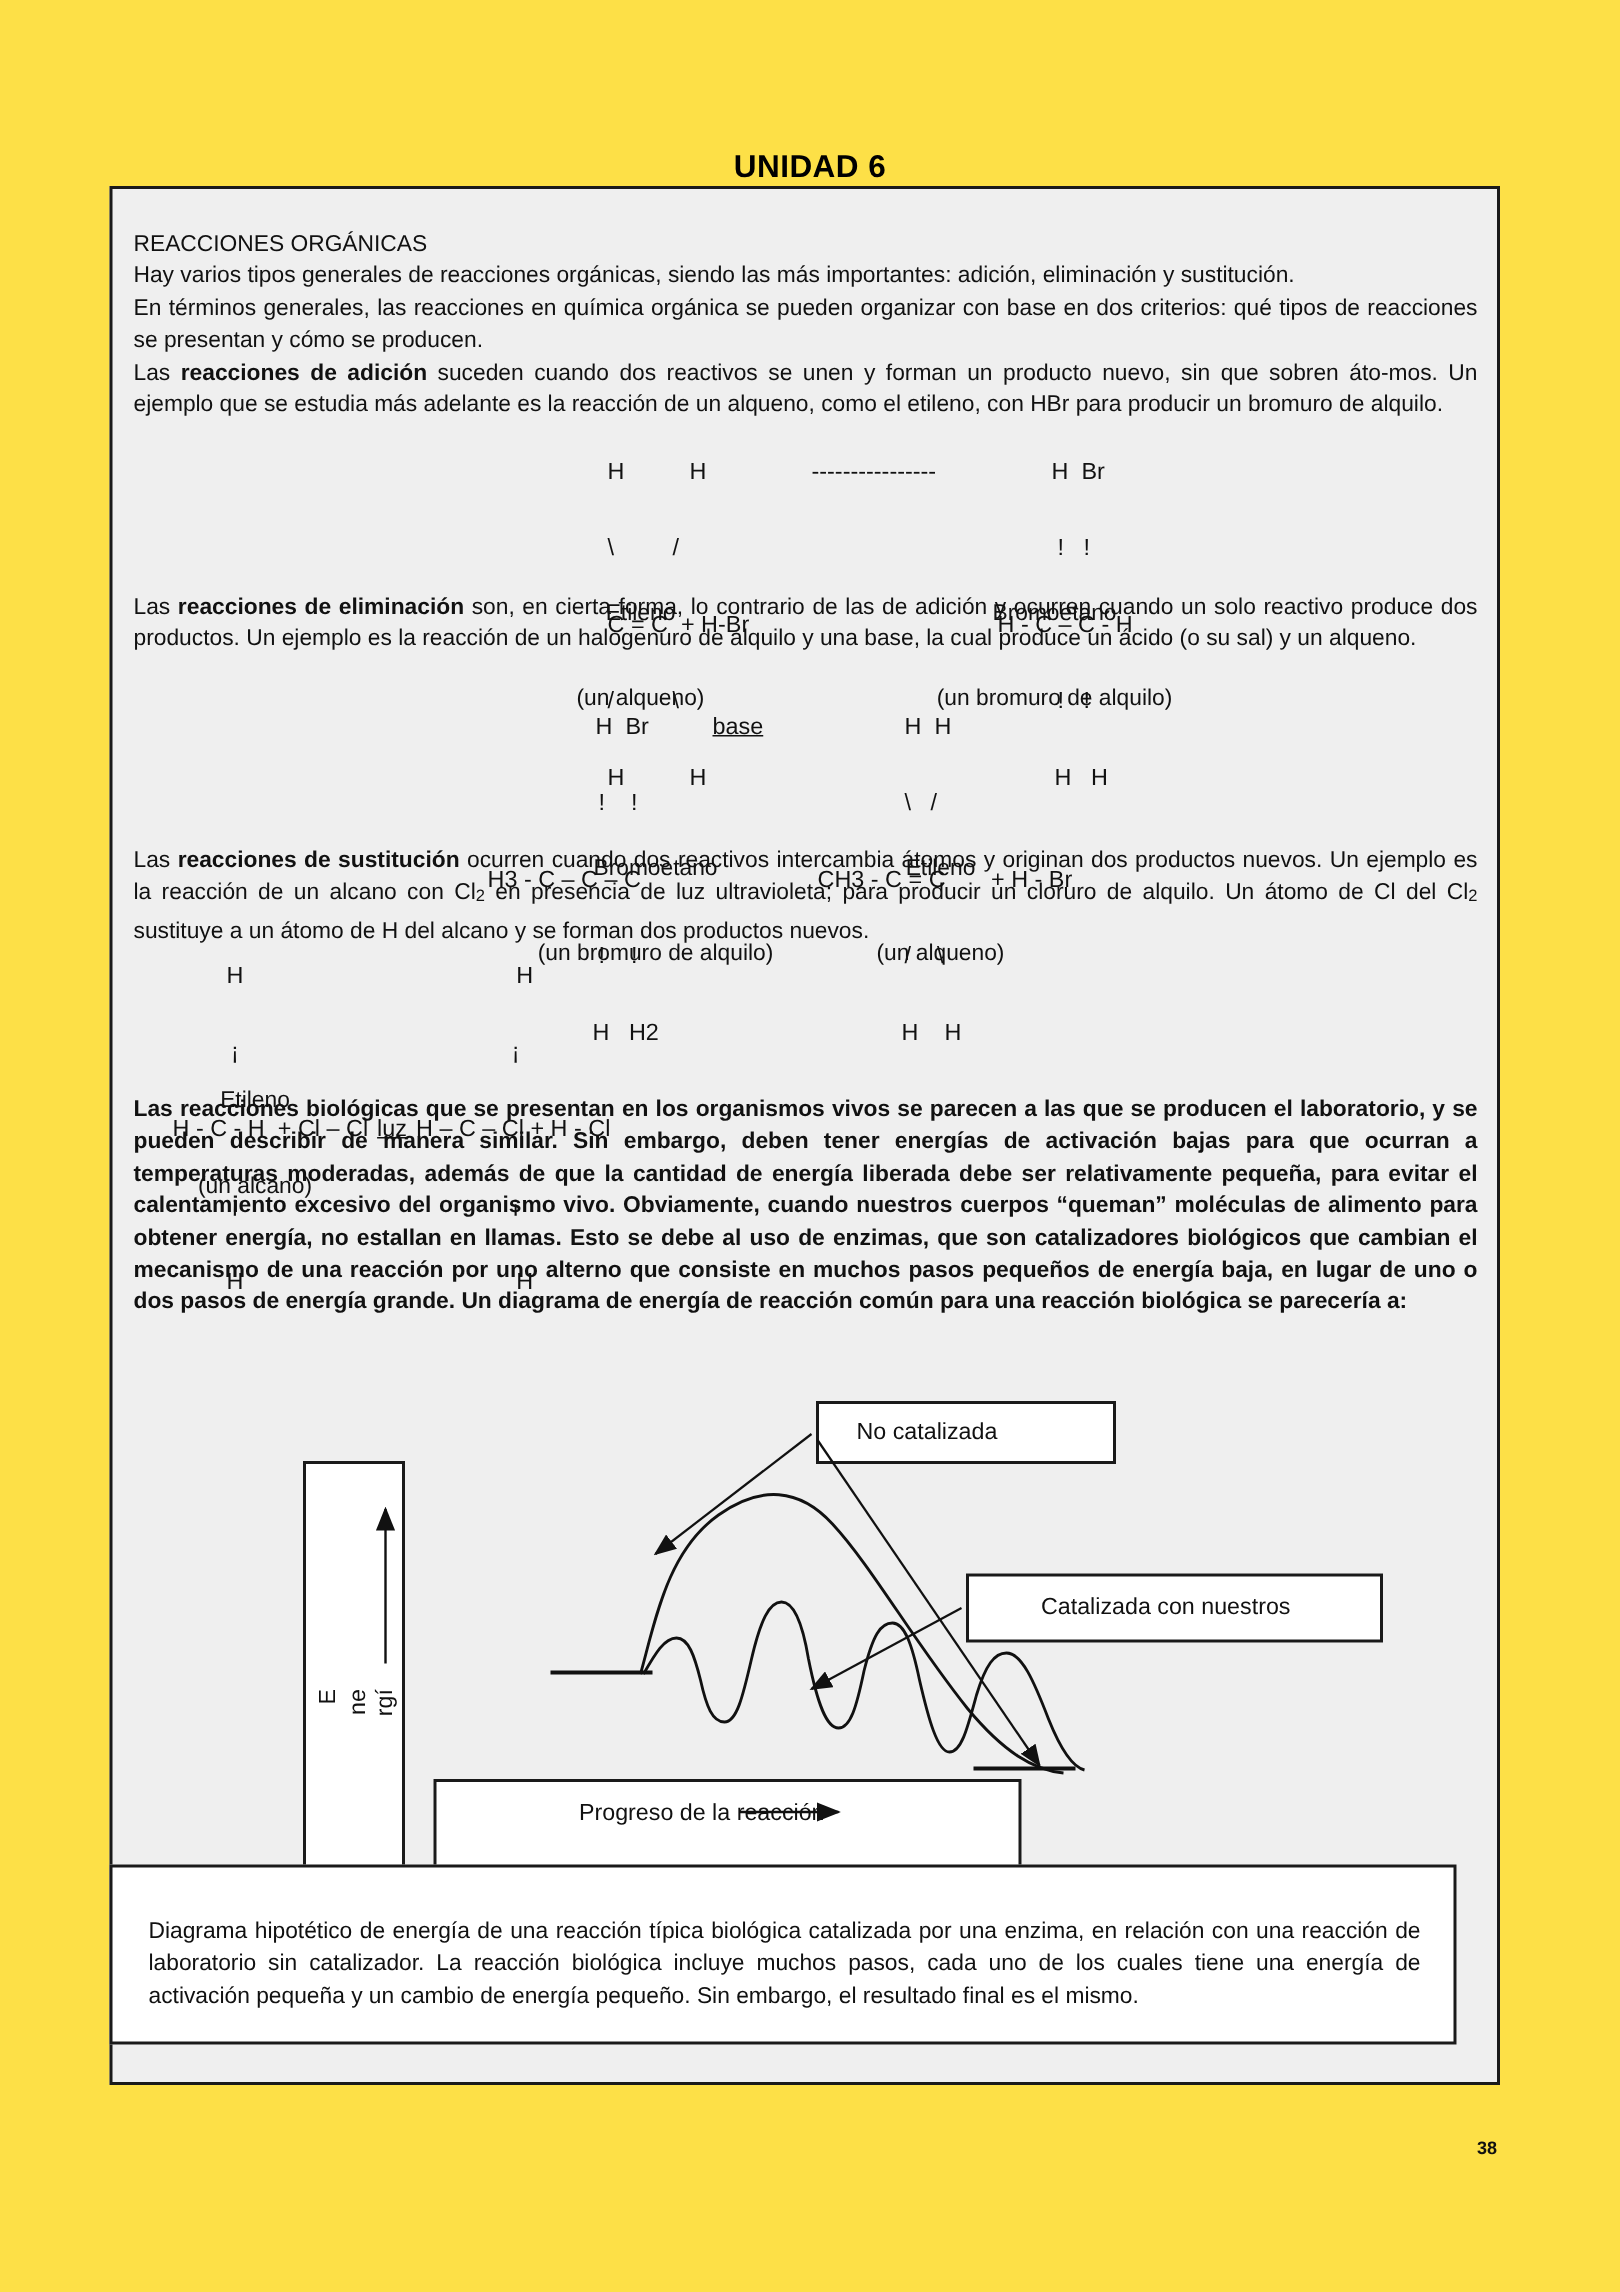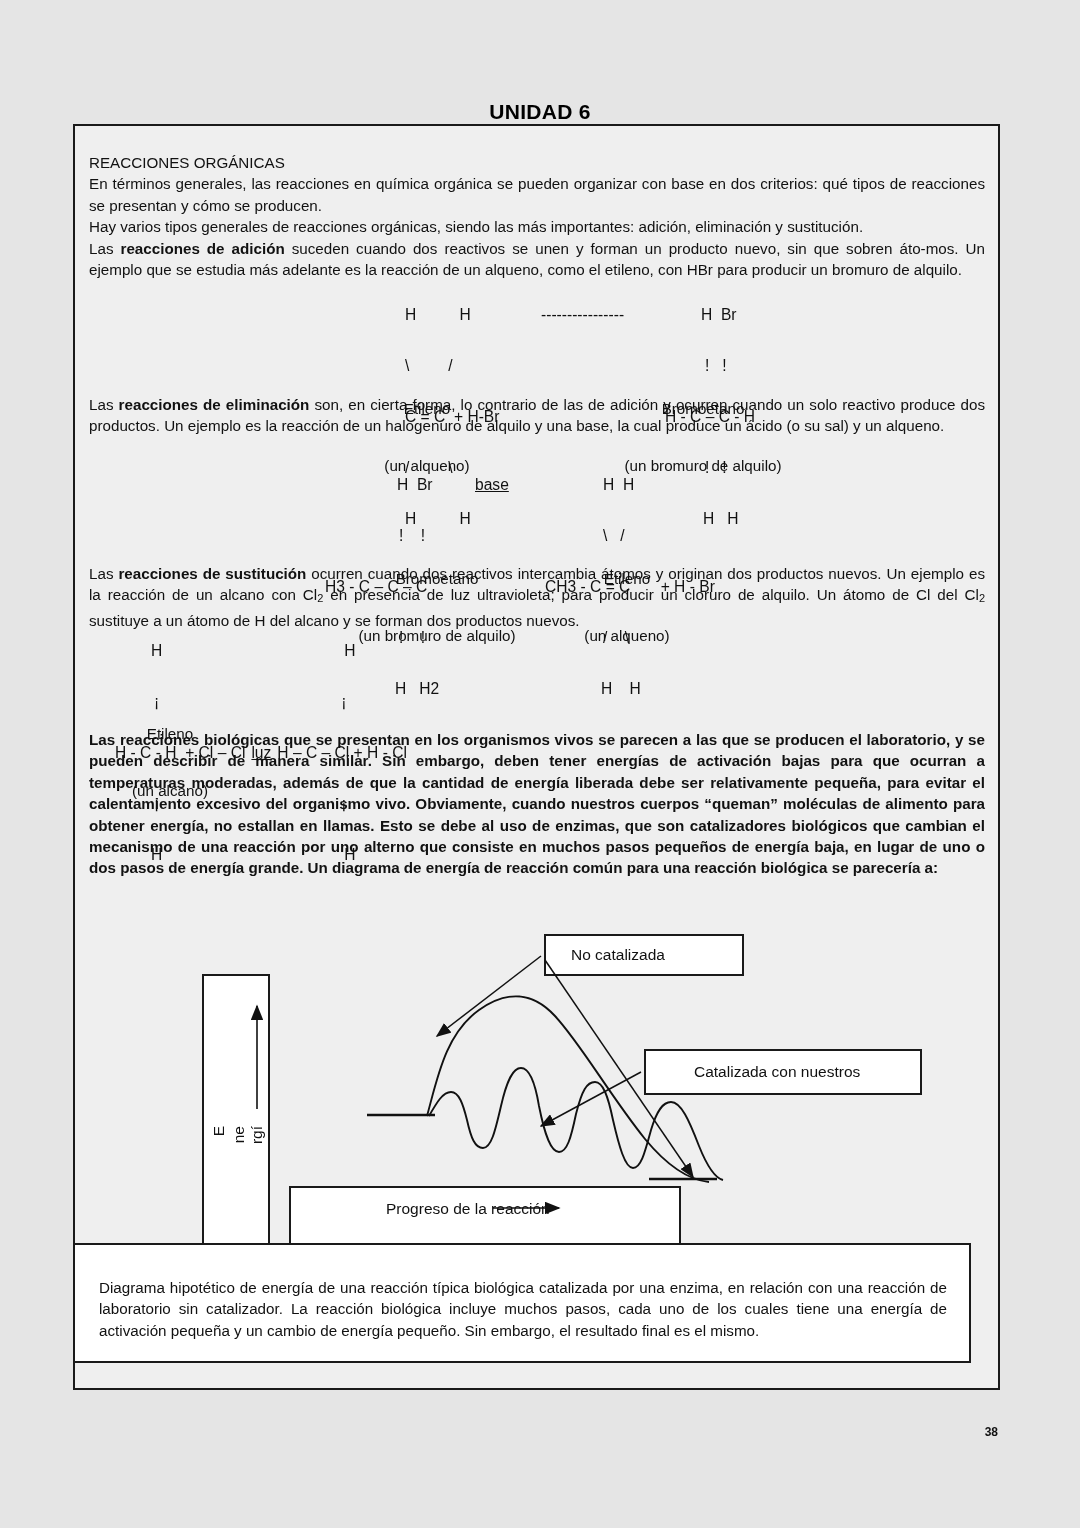--- a/index.html
+++ b/index.html
@@ -4,21 +4,21 @@
 <style>
   html, body {
     margin: 0;
     padding: 0;
     background: #ffffff;
   }
   .page {
     position: relative;
     width: 1080px;
     height: 1528px;
-    background: #e5e5e5;
+    background: #fde047;
     font-family: "Liberation Sans", sans-serif;
     color: #000000;
     overflow: hidden;
   }
 
   
   .doc-title {
     position: absolute;
     left: 0;
     top: 100px;
@@ -196,22 +196,22 @@
 <body>
 
 <div class="page">
 
   <div class="doc-title">UNIDAD 6</div>
 
   <div class="content-box">
 
     <div class="body-text">
       <p>REACCIONES ORGÁNICAS</p>
+      <p>Hay varios tipos generales de reacciones orgánicas, siendo las más importantes: adición, eliminación y sustitución.</p>
       <p>En términos generales, las reacciones en química orgánica se pueden organizar con base en dos criterios: qué tipos de reacciones se presentan y cómo se producen.</p>
-      <p>Hay varios tipos generales de reacciones orgánicas, siendo las más importantes: adición, eliminación y sustitución.</p>
       <p><span>Las </span><b>reacciones de adición</b><span> suceden cuando dos reactivos se unen y forman un producto nuevo, sin que sobren áto-mos. Un ejemplo que se estudia más adelante es la reacción de un alqueno, como el etileno, con HBr para producir un bromuro de alquilo.</span></p>
     </div>
 
     <div class="eq" style="left:330px; top:146px;">
       <div class="mono-row">H          H</div>
       <div class="mono-row">\         /</div>
       <div class="mono-row">C = C  + H-Br</div>
       <div class="mono-row">/         \</div>
       <div class="mono-row">H          H</div>
     </div>

